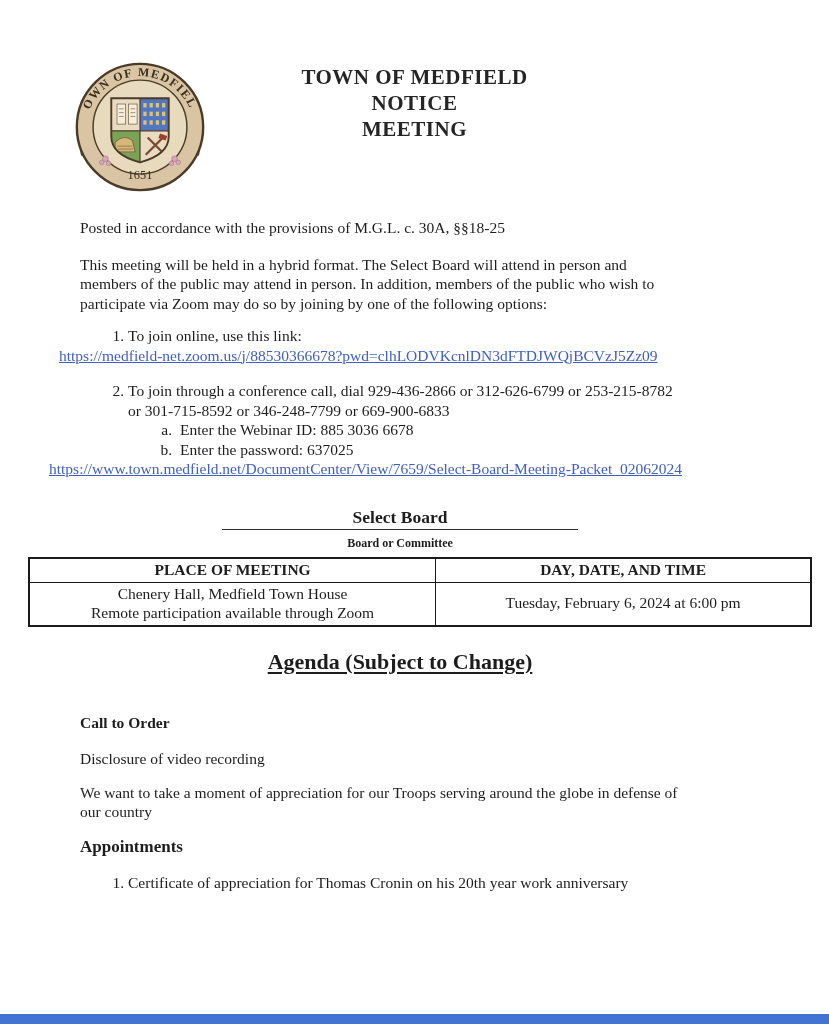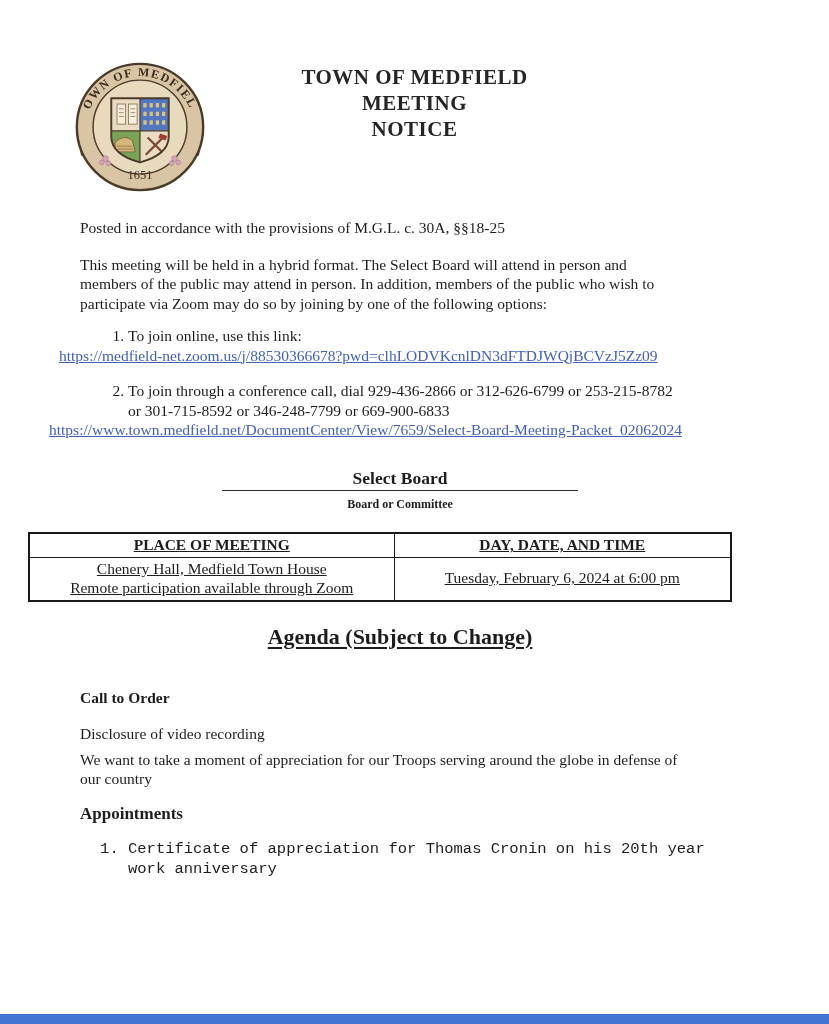--- a/index.html
+++ b/index.html
@@ -28,33 +28,33 @@
   ol.sub>li{padding-left:4px;}
   a.doc-link{color:var(--link,#3f5fc0);text-decoration:underline;word-break:break-all;}
   .zoom-link{display:block;margin-left:-69px;}
   .packet-link{display:block;margin-left:-31px;}
   .p-packet{margin-top:14px;}
   
   .board-heading{margin:28px auto 0 auto;width:356px;text-align:center;border-bottom:1.6px solid #2a2a2a;padding-bottom:1px;}
   .board-name{font-weight:bold;font-size:17.5px;line-height:21px;}
   .board-caption{margin-top:3px;text-align:center;font-weight:bold;font-size:12px;line-height:20px;}
   
-  table.meeting{border-collapse:collapse;width:704px;margin-left:-52px;margin-top:18px;border:2px solid #1a1a1a;text-decoration:underline;}
+  table.meeting{border-collapse:collapse;width:784px;margin-left:-52px;margin-top:4px;border:2px solid #1a1a1a;}
   table.meeting th,table.meeting td{border:1.5px solid #1a1a1a;padding:1px 6px;}
   table.meeting th{font-size:15.5px;font-weight:bold;text-align:center;height:21px;}
   table.meeting td{font-size:15.5px;text-align:center;line-height:18.5px;height:40px;vertical-align:middle;}
   table.meeting col.c1{width:52%;} table.meeting col.c2{width:48%;}
   
   .agenda-heading{margin-top:24px;text-align:center;font-weight:bold;font-size:22px;line-height:22px;
     text-decoration:underline;text-decoration-thickness:2px;text-underline-offset:3px;}
   .p-call{margin-top:40px;font-weight:bold;font-size:15.5px;}
   .p-disclosure{margin-top:17px;}
-  .p-troops{margin-top:6px;}
+  .p-troops{margin-top:14px;}
   .p-appointments{margin-top:15px;font-weight:bold;font-size:17px;}
-  ol.appointments{margin:17px 0 0 0;padding:0 0 0 48px;font-family:Liberation Mono, monospace;}
+  ol.appointments{margin:17px 0 0 0;padding:0 0 0 48px;}
   
   .footer-bar{position:absolute;left:0;bottom:0;width:100%;height:10px;background:var(--footerbar,#4374d3);}
 </style>
 </head>
 <body>
 
 <div class="page">
 
   <svg class="seal" viewBox="0 0 140 140" aria-hidden="true">
     <defs>
@@ -116,40 +116,44 @@
         <circle cx="37" cy="108" r="2.4"></circle>
       <circle cx="106" cy="103" r="3"></circle>
         <circle cx="110" cy="107" r="2.4"></circle>
         <circle cx="103" cy="108" r="2.4"></circle>
     </g>
     <text x="70" y="124" text-anchor="middle" font-size="13" fill="#3a2e1e" font-family="'Liberation Serif',serif" data-bind="header.seal.year">1651</text>
   </svg>
 
   <div class="title-block">
     <div class="title-line" data-bind="header.title_lines.0">TOWN OF MEDFIELD</div>
+    <div class="title-line" data-bind="header.title_lines.2">NOTICE</div>
     <div class="title-line" data-bind="header.title_lines.1">MEETING</div>
-    <div class="title-line" data-bind="header.title_lines.2">NOTICE</div>
   </div>
 
   <main>
 
     <p class="p-posted" data-bind="body.posted_line">Posted in accordance with the provisions of M.G.L. c. 30A, §§18-25</p>
 
     <p class="p-hybrid" data-bind-lines="body.hybrid_paragraph_lines">This meeting will be held in a hybrid format. The Select Board will attend in person and
 members of the public may attend in person. In addition, members of the public who wish to
 participate via Zoom may do so by joining by one of the following options:</p>
 
     <ol class="options">
       <li>
         <span data-bind="body.option1.label">To join online, use this link:</span>
         <a class="doc-link zoom-link" href="#" data-bind="body.option1.link">https://medfield-net.zoom.us/j/88530366678?pwd=clhLODVKcnlDN3dFTDJWQjBCVzJ5Zz09</a>
       </li>
       <li>
         <span data-bind-lines="body.option2.label_lines">To join through a conference call, dial 929-436-2866 or 312-626-6799 or 253-215-8782
 or 301-715-8592  or 346-248-7799  or 669-900-6833</span>
+        <ol class="sub">
+          <li data-bind="body.option2.sub_items.0">Enter the Webinar ID: 885 3036 6678</li>
+          <li data-bind="body.option2.sub_items.1">Enter the password: 637025</li>
+        </ol>
       </li>
     </ol>
 
     <a class="doc-link packet-link" href="#" data-bind="body.packet_link">https://www.town.medfield.net/DocumentCenter/View/7659/Select-Board-Meeting-Packet_02062024</a>
 
     <div class="board-heading">
       <span class="board-name" data-bind="board_section.board_name">Select Board</span>
     </div>
     <div class="board-caption" data-bind="board_section.caption">Board or Committee</div>
 

